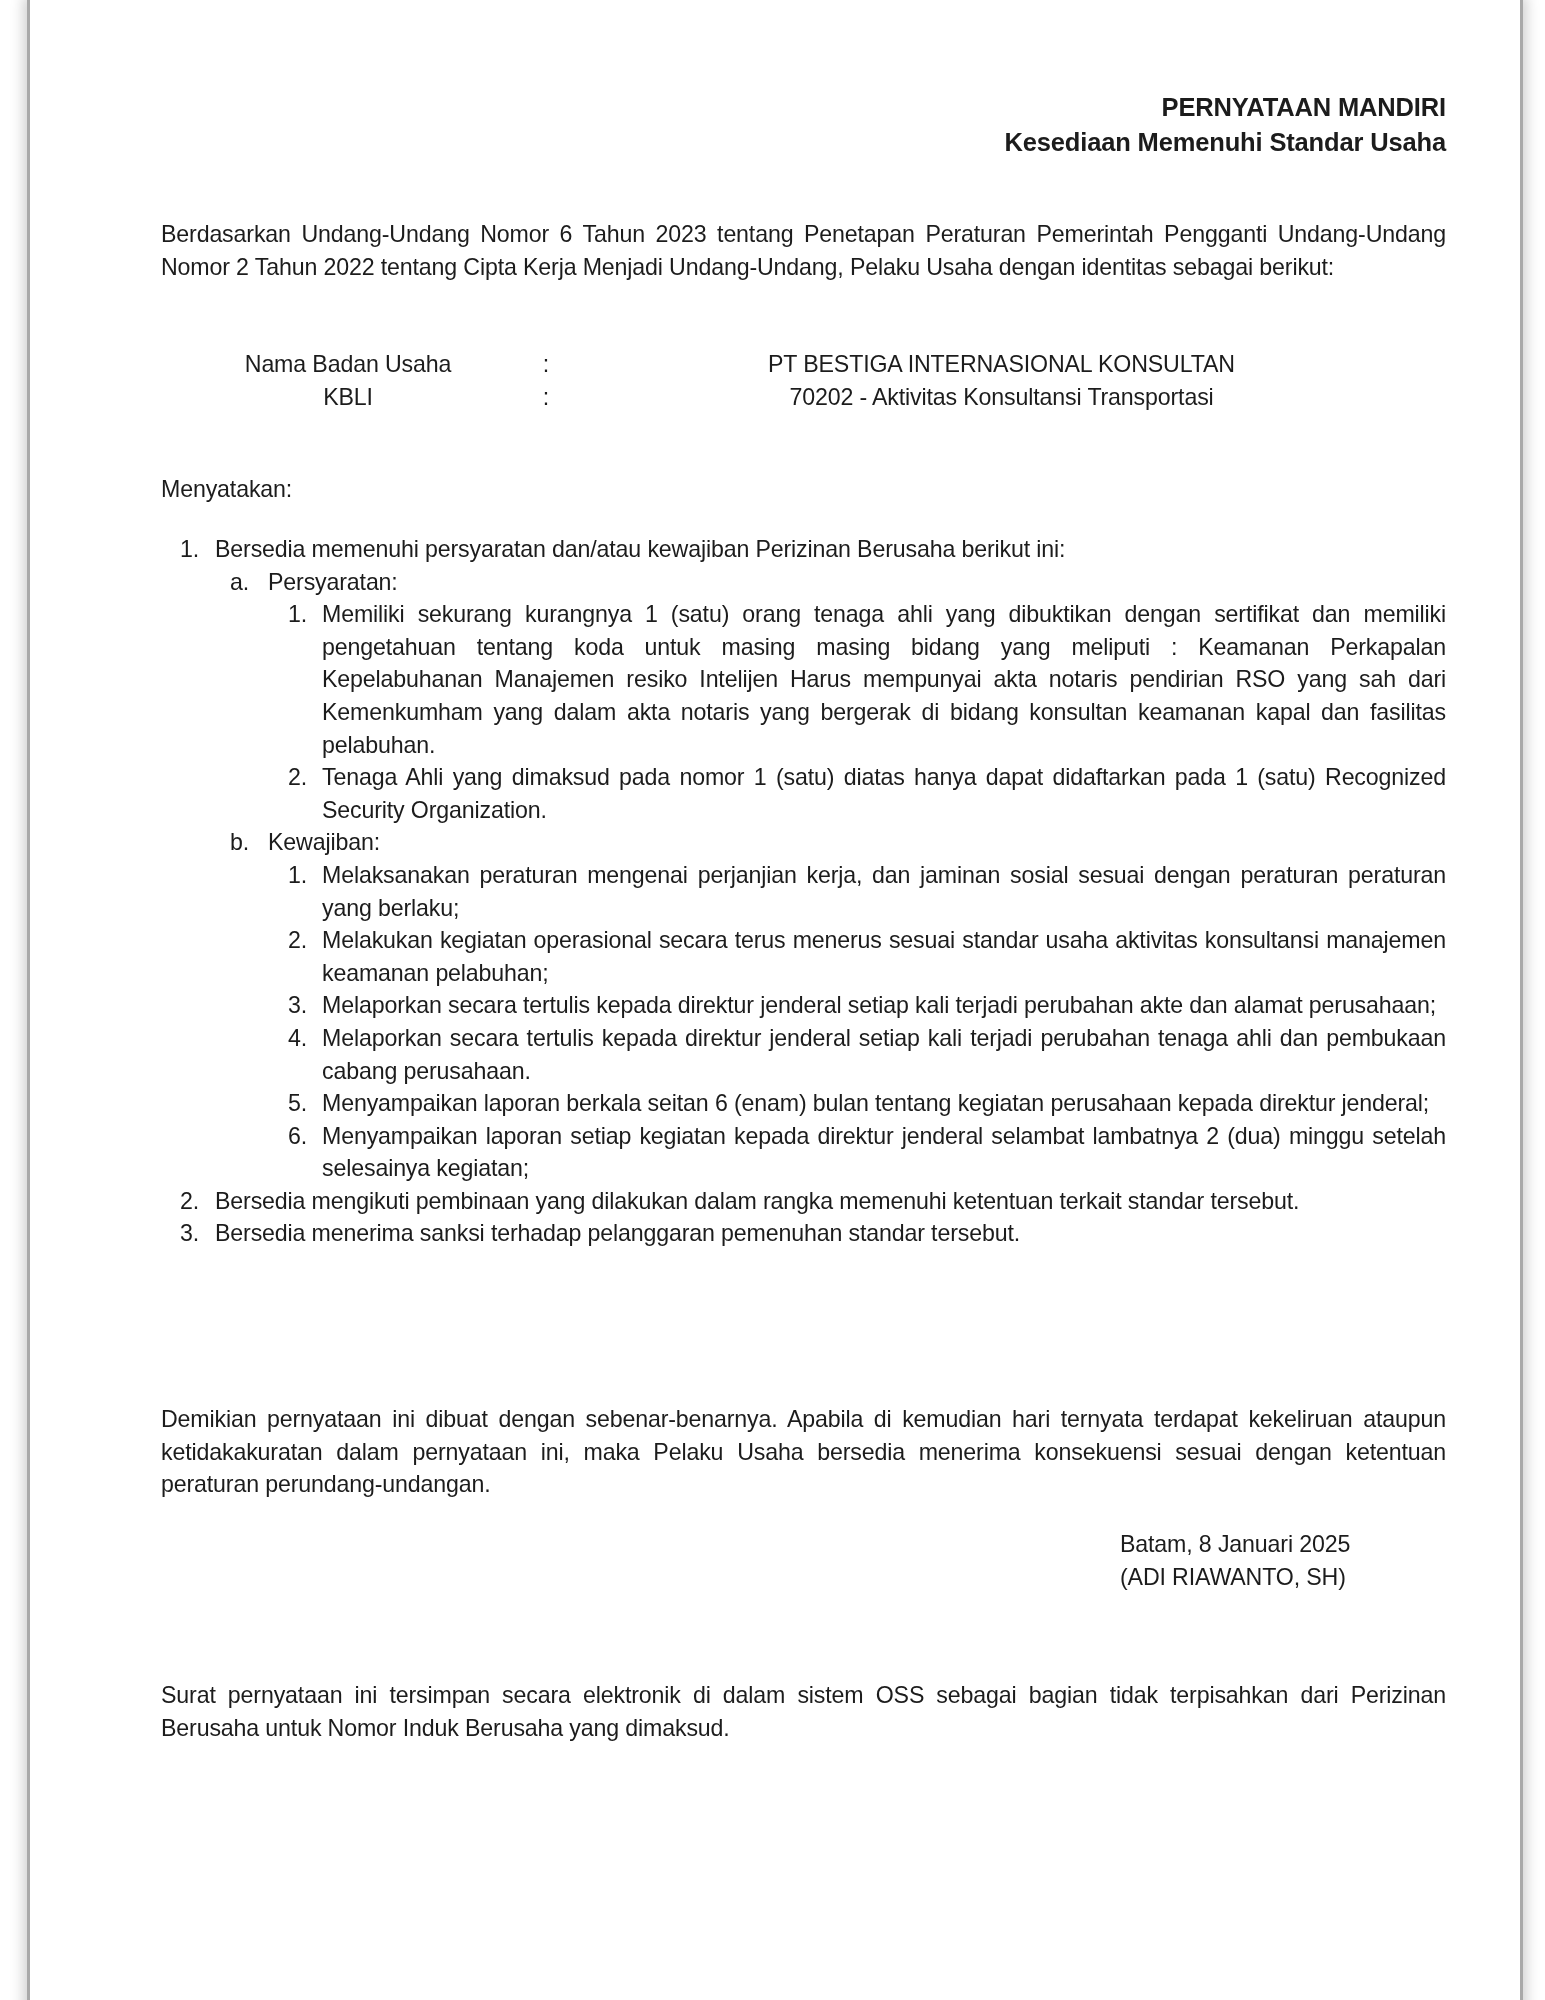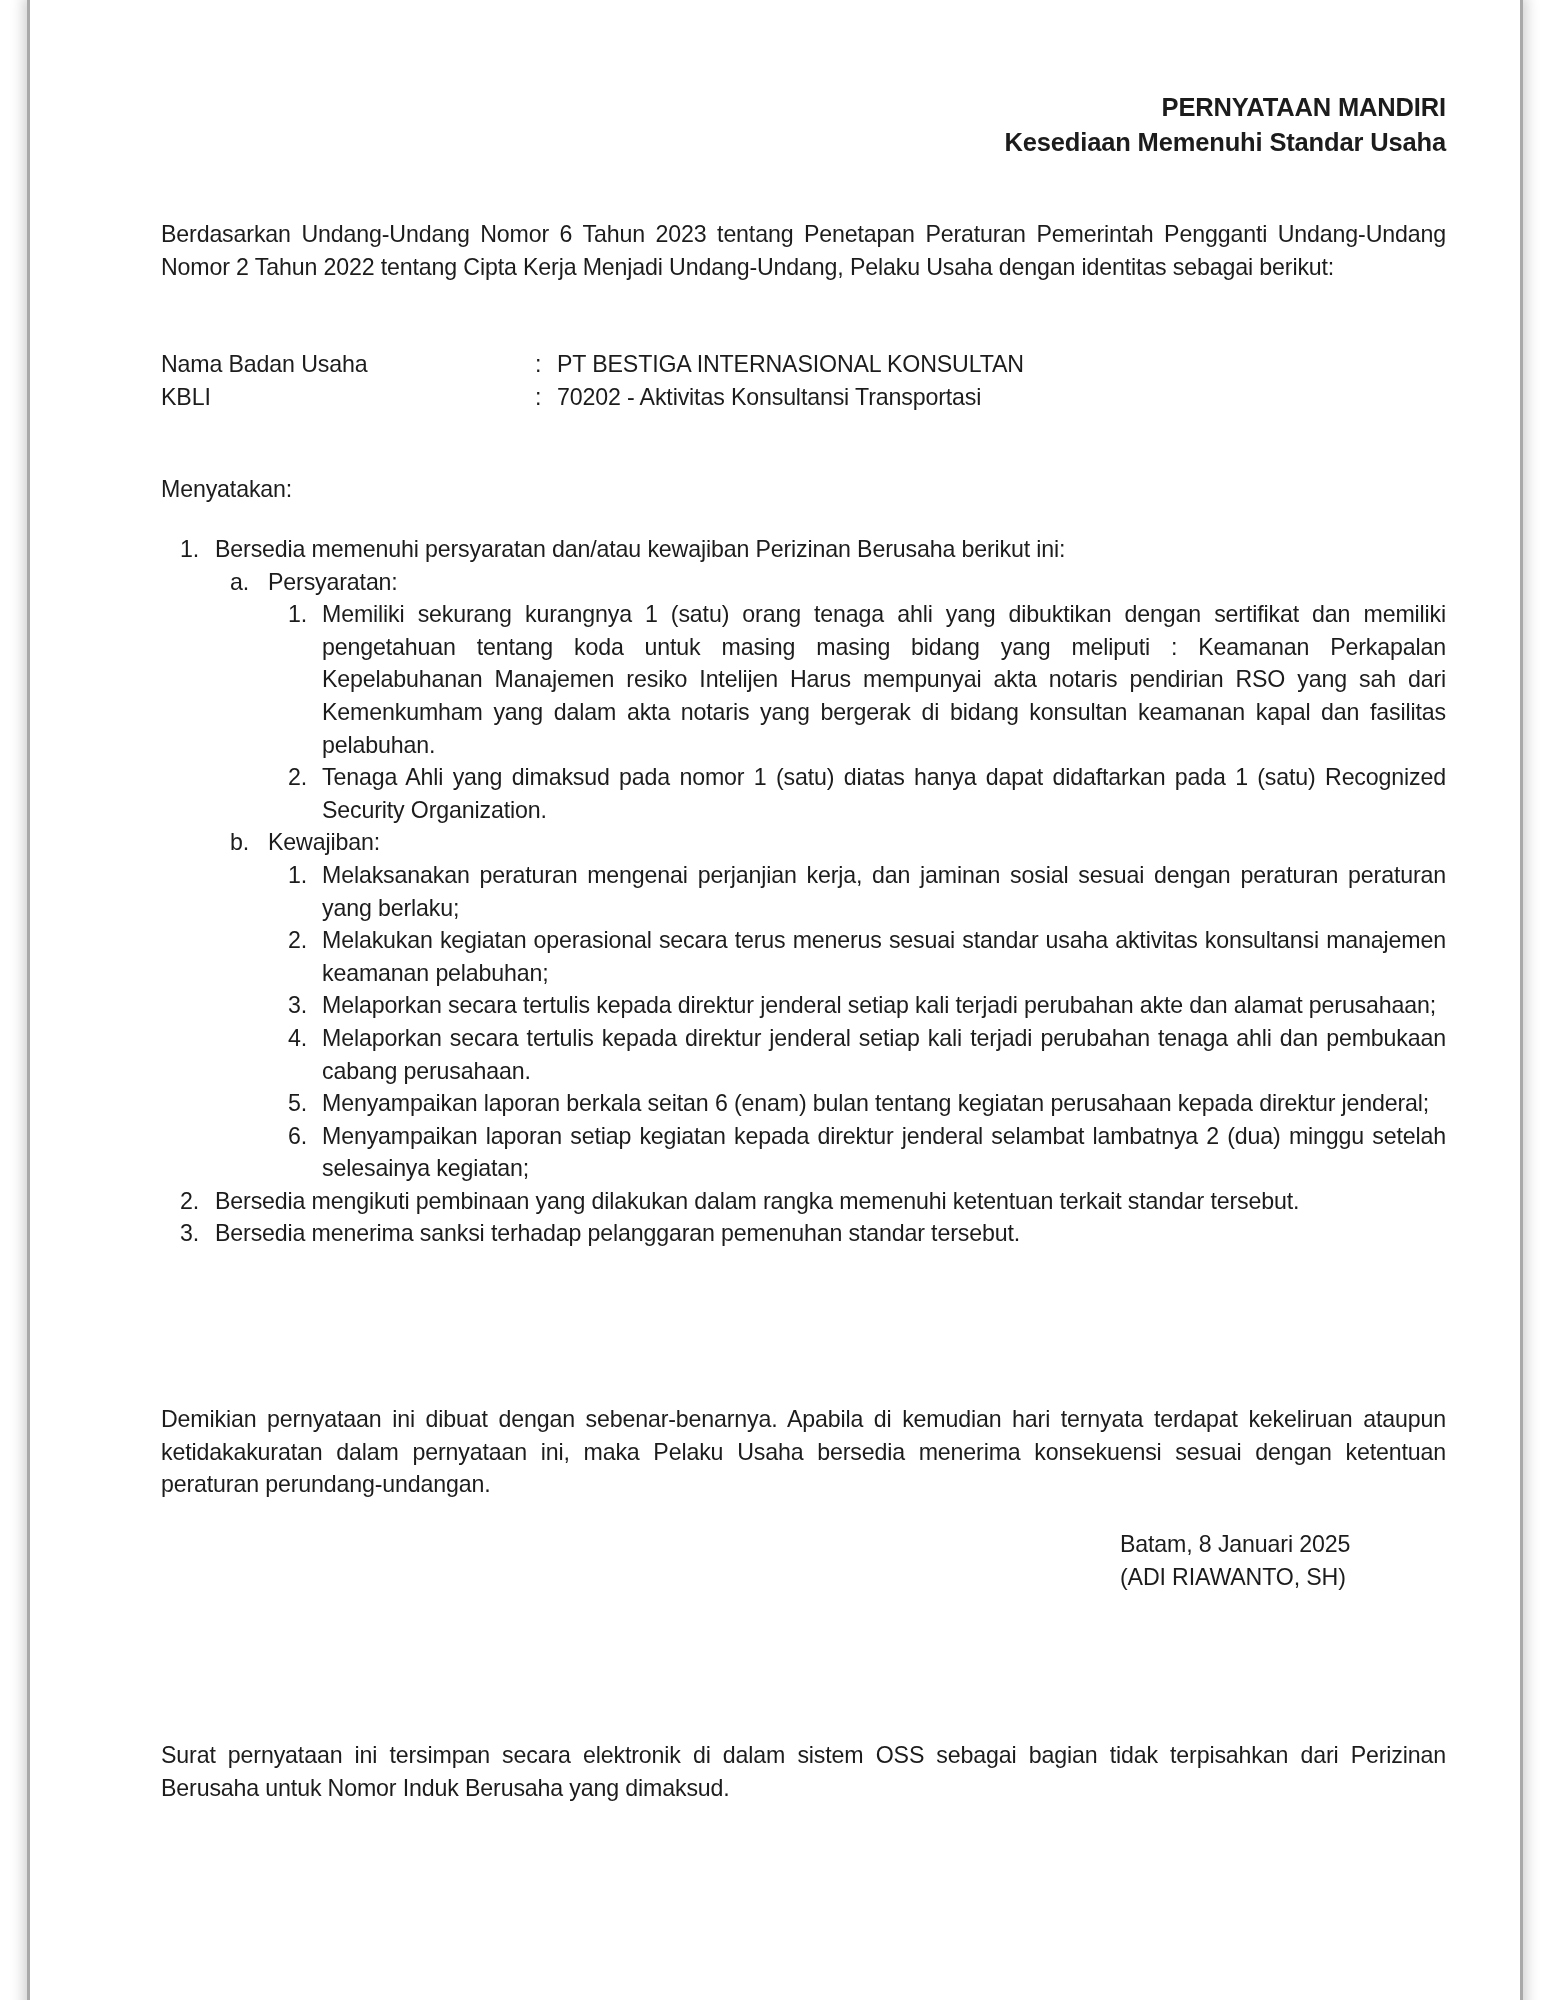--- a/index.html
+++ b/index.html
@@ -63,20 +63,21 @@
     top: 358px;
     left: 0;
     width: 1285px;
     border-collapse: collapse;
   }
   .identity td {
     padding: 0;
     vertical-align: top;
     line-height: 33px;
     white-space: nowrap;
+    text-align: center;
   }
   .identity td.lbl { width: 374px; }
   .identity td.sep { width: 22px; }
   .declares {
     position: absolute;
     top: 483px;
     left: 0;
     text-align: center;
   }
   .list-wrap {
@@ -107,21 +108,21 @@
     text-align: justify;
   }
   .signature {
     position: absolute;
     top: 1538px;
     left: 959px;
     line-height: 33px;
   }
   .footer-note {
     position: absolute;
-    top: 1749px;
+    top: 1689px;
     left: 0;
     width: 1285px;
     text-align: justify;
   }
 </style>
 </head>
 <body>
 
 <div class="page-frame">
   <div class="doc">

